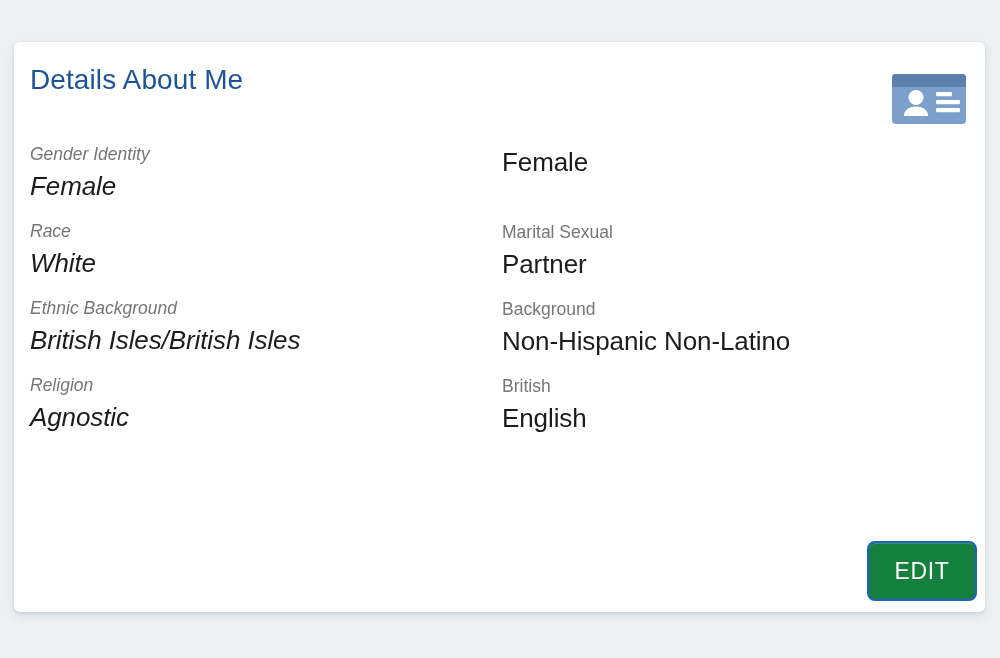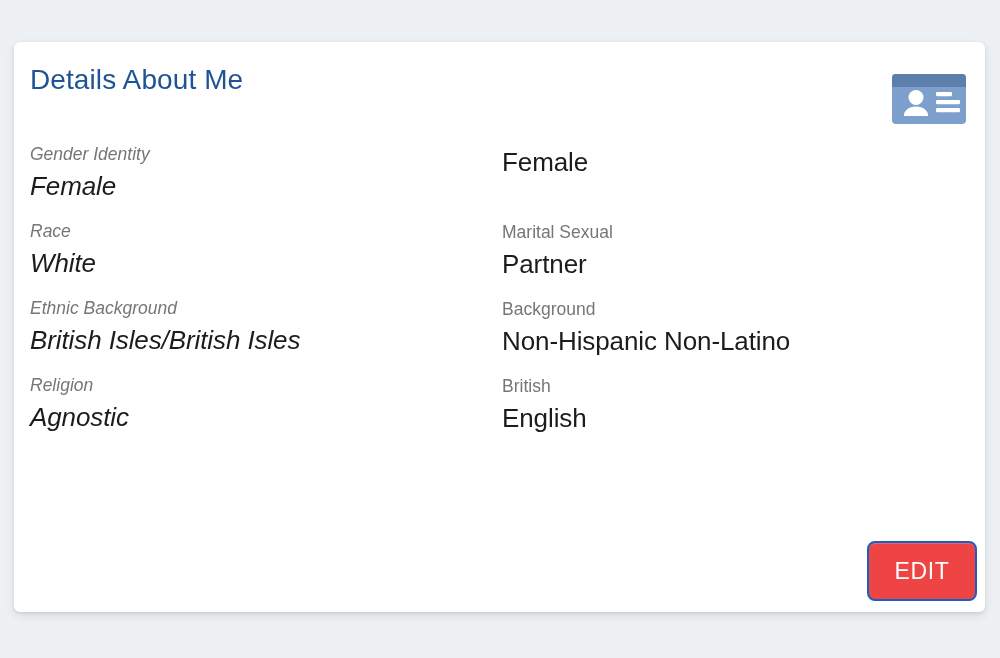--- a/index.html
+++ b/index.html
@@ -91,21 +91,21 @@
     letter-spacing: -0.1px;
   }
 
   
   .edit-button {
     position: absolute;
     left: 853px;
     top: 499px;
     width: 110px;
     height: 60px;
-    background: #ef4444;
+    background: #15803d;
     border: 2px solid #1c5fc4;
     border-radius: 8px;
     color: #ffffff;
     font-size: 23px;
     font-family: "Liberation Sans", sans-serif;
     letter-spacing: 0.6px;
     cursor: pointer;
     padding: 16px;
     display: flex;
     align-items: center;

